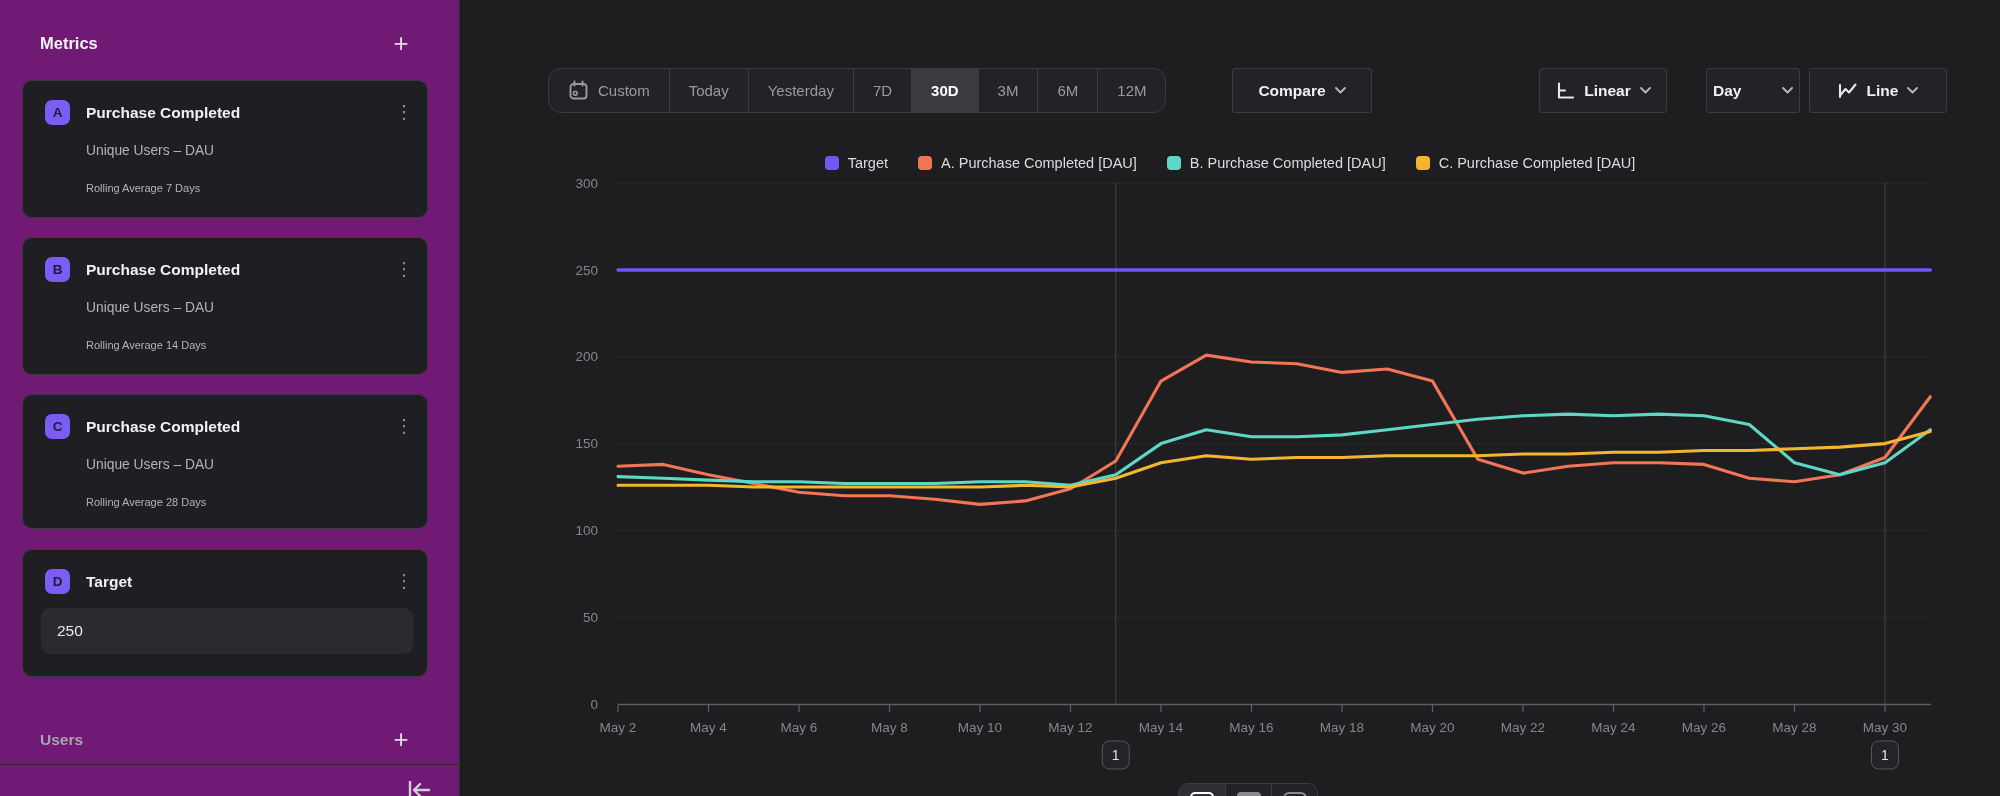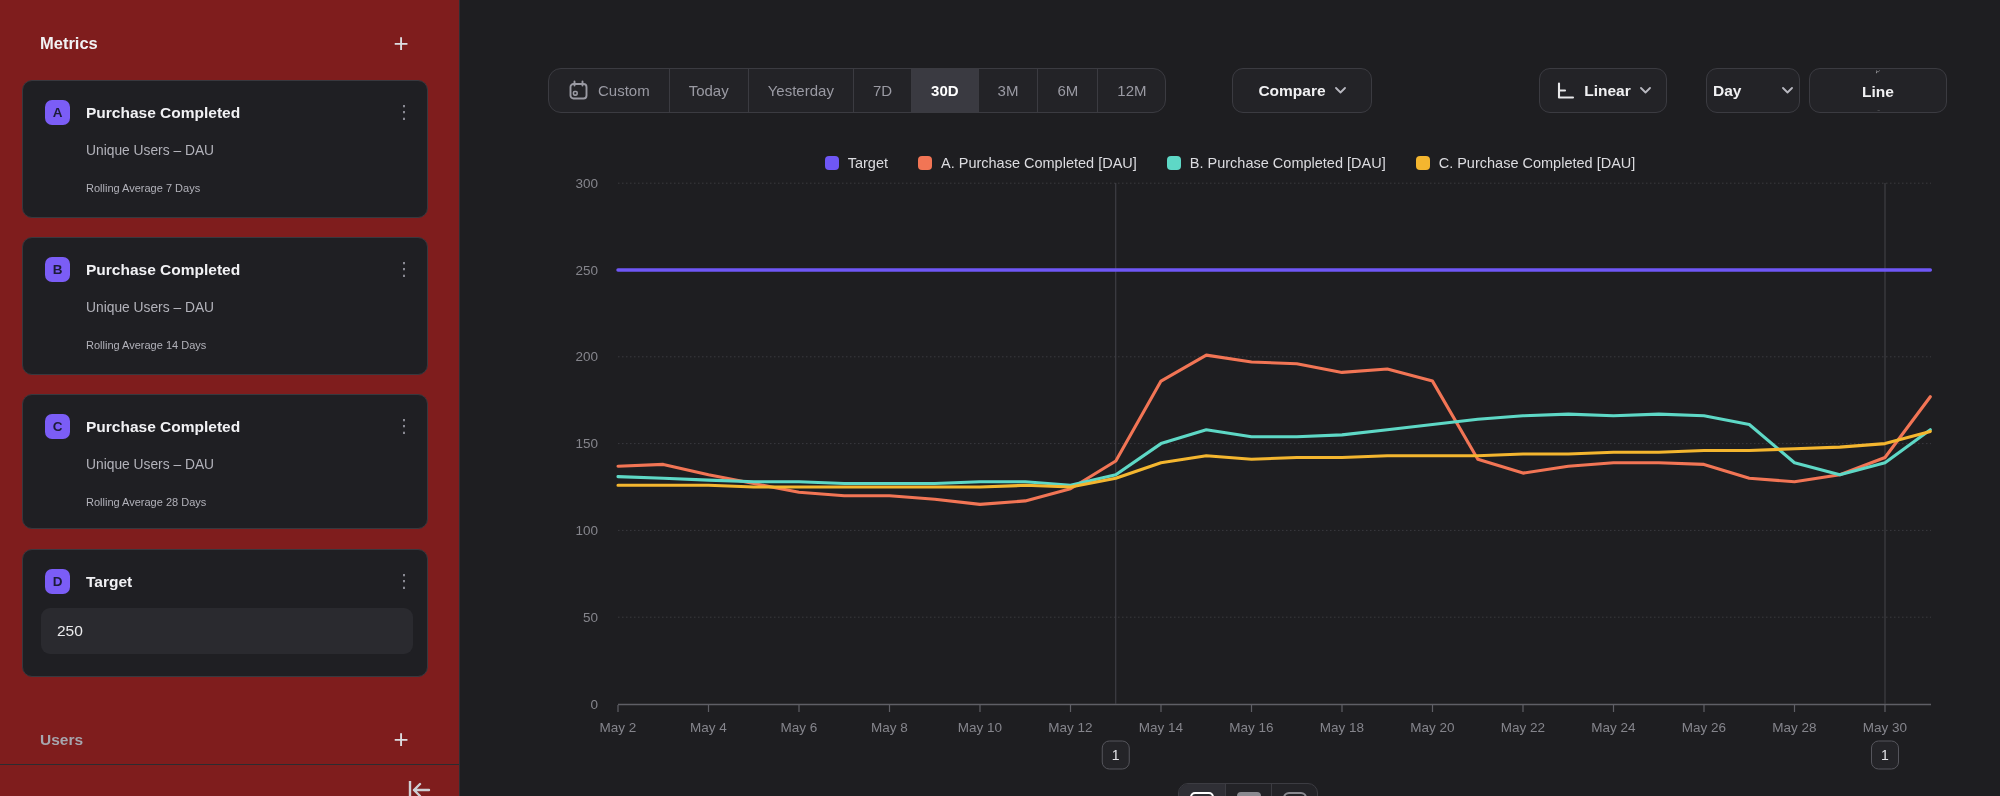--- a/index.html
+++ b/index.html
@@ -3,21 +3,21 @@
 <meta charset="utf-8">
 <style>
   * { box-sizing: border-box; }
   html,body { margin:0; padding:0; }
   body {
     width:2000px; height:796px; position:relative; overflow:hidden;
     background:#1e1e21; color:#ececf0;
     font-family:"Liberation Sans","DejaVu Sans",sans-serif;
   }
   
-  .sidebar { position:absolute; left:0; top:0; width:460px; height:796px; background:#7f1d1d; border-right:1px solid #2f2f34; }
+  .sidebar { position:absolute; left:0; top:0; width:460px; height:796px; background:#701a75; border-right:1px solid #2f2f34; }
   .sidebar-header-title { position:absolute; left:40px; top:34px; font-size:16.5px; font-weight:700; color:#f2f2f4; }
   .icon-plus { position:absolute; left:384px; top:26px; width:34px; height:34px; font-size:26px; font-weight:300; color:#dcdce0; display:flex; align-items:center; justify-content:center; cursor:pointer; }
   .metric-card { position:absolute; left:22px; width:406px; border:1px solid #38383e; border-radius:10px; background:#1f1f23; }
   #card-a { top:80px;  height:138px; }
   #card-b { top:237px; height:138px; }
   #card-c { top:394px; height:135px; }
   #card-d { top:549px; height:128px; }
   .chip { position:absolute; left:22px; top:19px; width:25px; height:25px; border-radius:7px; background:#7B5DF6; color:#1c1c38; font-weight:700; font-size:13.5px; display:flex; align-items:center; justify-content:center; }
   .card-title { position:absolute; left:63px; top:23px; font-size:15.5px; font-weight:700; color:#f1f1f4; }
   .kebab { position:absolute; right:14px; top:18px; font-size:18px; line-height:26px; color:#90909a; cursor:pointer; letter-spacing:0; }
@@ -26,25 +26,25 @@
   .target-input { position:absolute; left:18px; top:58px; width:372px; height:46px; border:none; outline:none; border-radius:9px; background:#2a2a2f; color:#eaeaec; font-size:15.5px; padding:0 0 0 16px; font-family:inherit; }
   .filter-label { position:absolute; left:40px; top:731px; font-size:15.5px; font-weight:700; color:#a6a6ae; }
   .filter-plus { top:722px; }
   .sidebar-divider { position:absolute; left:0; top:764px; width:459px; height:1px; background:#2c2c30; }
   .collapse-btn { position:absolute; left:402px; top:777px; width:34px; height:30px; cursor:pointer; }
   
   .date-control { position:absolute; left:548px; top:68px; height:45px; display:flex; align-items:stretch; background:#232327; border:1px solid #3b3b41; border-radius:13px; overflow:hidden; }
   .seg { display:flex; align-items:center; gap:9px; padding:0 19px; font-size:15px; color:#9a9aa3; border-left:1px solid #3b3b41; cursor:pointer; white-space:nowrap; }
   .seg:first-child { border-left:none; }
   .seg.selected { background:#3a3a41; color:#ffffff; font-weight:700; }
-  .tool-btn { position:absolute; top:68px; height:45px; display:flex; align-items:center; justify-content:center; gap:9px; background:#232327; border:1px solid #3b3b41; border-radius:11px; color:#f0f0f2; font-size:15.5px; font-weight:700; font-family:inherit; cursor:pointer; }
+  .tool-btn { position:absolute; top:68px; height:45px; display:flex; align-items:center; justify-content:center; gap:9px; background:#232327; border:1px solid #3b3b41; border-radius:3px; color:#f0f0f2; font-size:15.5px; font-weight:700; font-family:inherit; cursor:pointer; }
   #compare-btn { left:1232px; width:140px; }
   #scale-btn   { left:1539px; width:128px; }
   #gran-btn    { left:1706px; width:94px;justify-content:space-between;  }
-  #type-btn    { left:1809px; width:138px;flex-direction:column; }
+  #type-btn    { left:1809px; width:138px; }
   
   .legend { position:absolute; left:460px; top:150px; width:1540px; height:26px; display:flex; align-items:center; justify-content:center; gap:30px; }
   .legend-item { display:flex; align-items:center; gap:9px; cursor:pointer; }
   .legend-swatch { width:14px; height:14px; border-radius:4px; }
   .legend-label { font-size:14.5px; color:#dcdce0; }
   
   #chart-svg { position:absolute; left:460px; top:130px; }
   
   .bottom-toolbar { position:absolute; left:1178px; top:783px; height:34px; display:flex; background:#232327; border:1px solid #3c3c42; border-radius:10px; overflow:hidden; }
   .bt-seg { width:46px; display:flex; justify-content:center; padding-top:8px; border-left:1px solid #3c3c42; cursor:pointer; }

